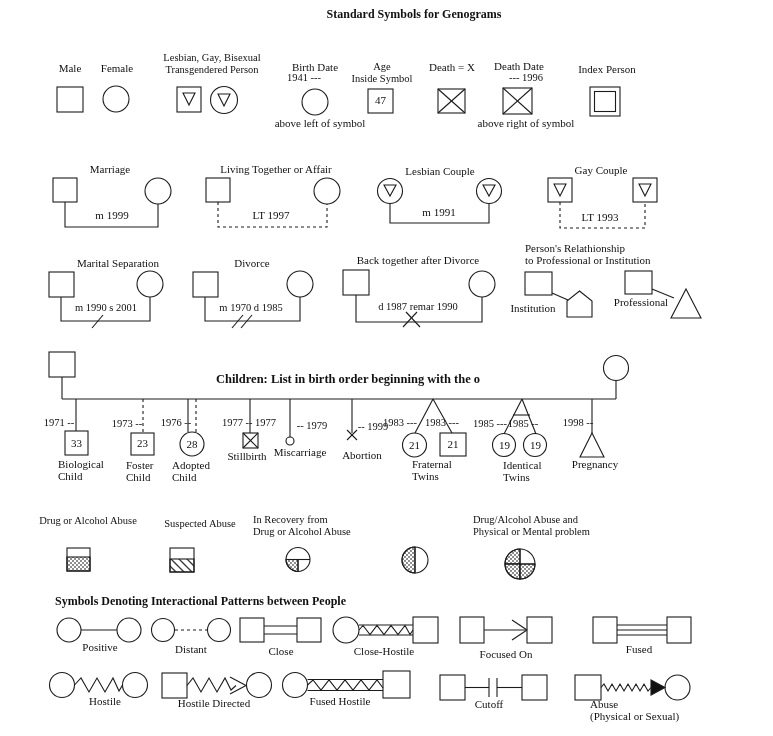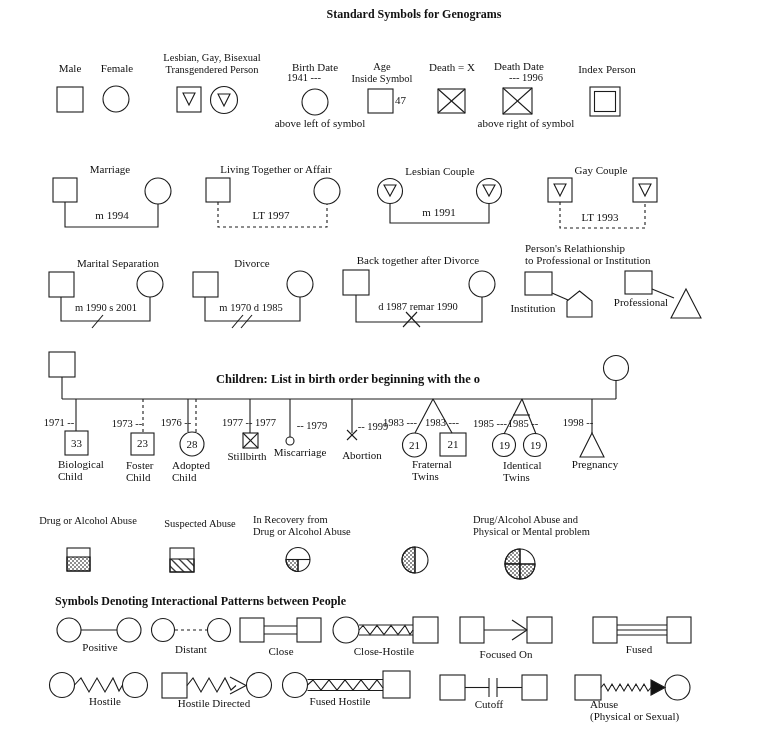--- a/index.html
+++ b/index.html
@@ -284,29 +284,29 @@
 
 <div class="lbl" style="left:40px;top:62px;width:60px;">Male</div>
 <div class="lbl" style="left:88px;top:62px;width:58px;">Female</div>
 <div class="lbl s10" style="left:148px;top:52px;width:128px;">Lesbian, Gay, Bisexual
 Transgendered Person</div>
 <div class="lbl" style="left:283px;top:61px;width:64px;">Birth Date</div>
 <div class="lbl s10" style="left:276px;top:72px;width:56px;">1941 ---</div>
 <div class="lbl" style="left:268px;top:117px;width:104px;">above left of symbol</div>
 <div class="lbl s10" style="left:341px;top:61px;width:82px;">Age
 Inside Symbol</div>
-<div class="lbl" style="left:368px;top:94px;width:25px;margin-left:20px;">47</div>
+<div class="lbl" style="left:368px;top:94px;width:25px;">47</div>
 <div class="lbl" style="left:422px;top:61px;width:60px;">Death = X</div>
 <div class="lbl" style="left:487px;top:60px;width:64px;">Death Date</div>
 <div class="lbl s10" style="left:502px;top:72px;width:48px;">--- 1996</div>
 <div class="lbl" style="left:470px;top:117px;width:112px;">above right of symbol</div>
 <div class="lbl" style="left:570px;top:63px;width:74px;">Index Person</div>
 
 <div class="lbl" style="left:64px;top:163px;width:92px;">Marriage</div>
-<div class="lbl" style="left:84px;top:209px;width:56px;">m 1994</div>
+<div class="lbl" style="left:84px;top:209px;width:56px;">m 1999</div>
 <div class="lbl" style="left:213px;top:163px;width:126px;">Living Together or Affair</div>
 <div class="lbl" style="left:243px;top:209px;width:56px;">LT 1997</div>
 <div class="lbl" style="left:388px;top:165px;width:104px;">Lesbian Couple</div>
 <div class="lbl" style="left:411px;top:206px;width:56px;">m 1991</div>
 <div class="lbl" style="left:550px;top:164px;width:102px;">Gay Couple</div>
 <div class="lbl" style="left:572px;top:211px;width:56px;">LT 1993</div>
 
 <div class="lbl" style="left:66px;top:257px;width:104px;">Marital Separation</div>
 <div class="lbl s10" style="left:68px;top:302px;width:76px;">m 1990 s 2001</div>
 <div class="lbl" style="left:200px;top:257px;width:104px;">Divorce</div>

